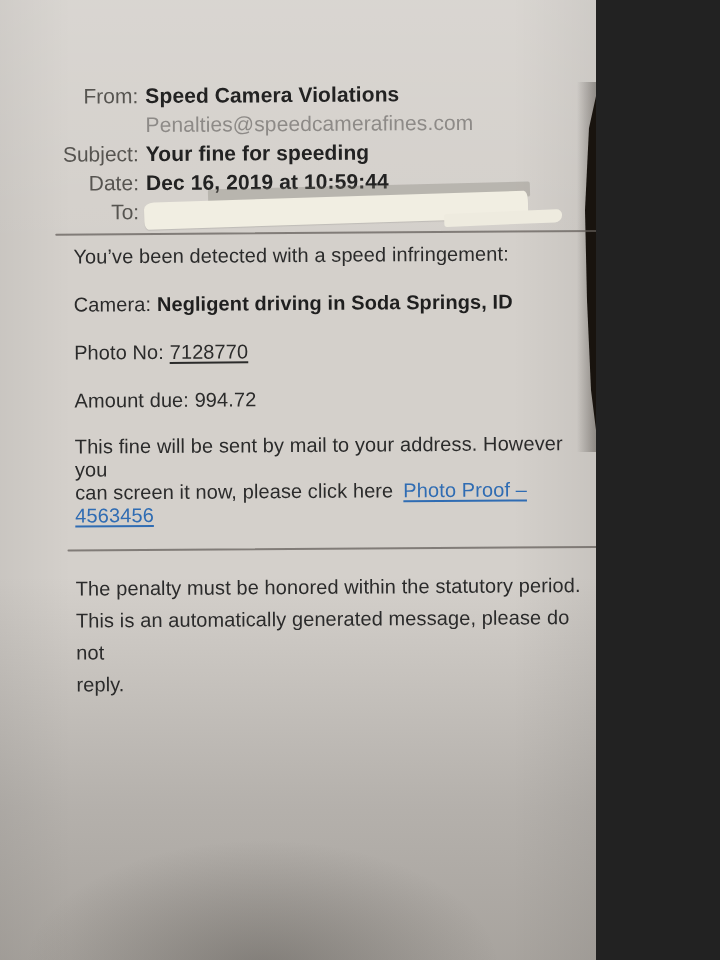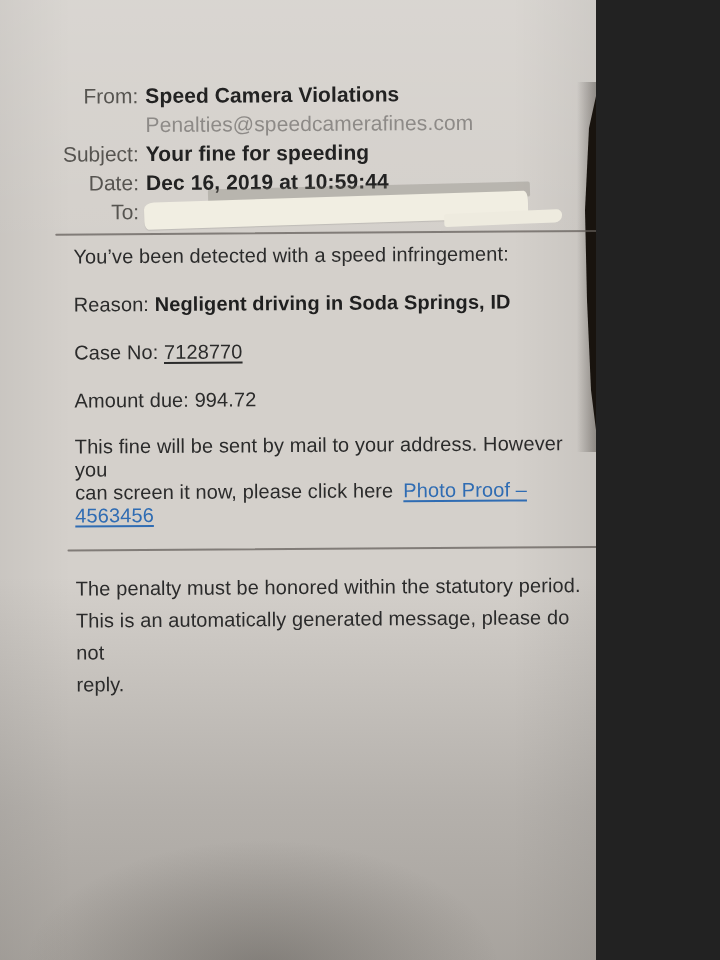--- a/index.html
+++ b/index.html
@@ -99,23 +99,23 @@
         <span class="tape"></span>
         <span class="tape2"></span>
       </div>
     </div>
 
     <div class="rule rule1"></div>
 
     <div class="bodytext">
       <p class="first">You’ve been detected with a speed infringement:</p>
 
-      <p><span>Reason:</span><span> </span><span class="b">Negligent driving in Soda Springs, ID</span></p>
+      <p><span>Camera:</span><span> </span><span class="b">Negligent driving in Soda Springs, ID</span></p>
 
-      <p><span>Case No:</span><span> </span><span class="u">7128770</span></p>
+      <p><span>Photo No:</span><span> </span><span class="u">7128770</span></p>
 
       <p>Amount due: 994.72</p>
 
       <p class="notice">
         </p>
         <div>This fine will be sent by mail to your address. However you</div>
         <div><span>can screen it now, please click here</span><span class="link">Photo Proof – 4563456</span></div>
       <p></p>
     </div>
 

